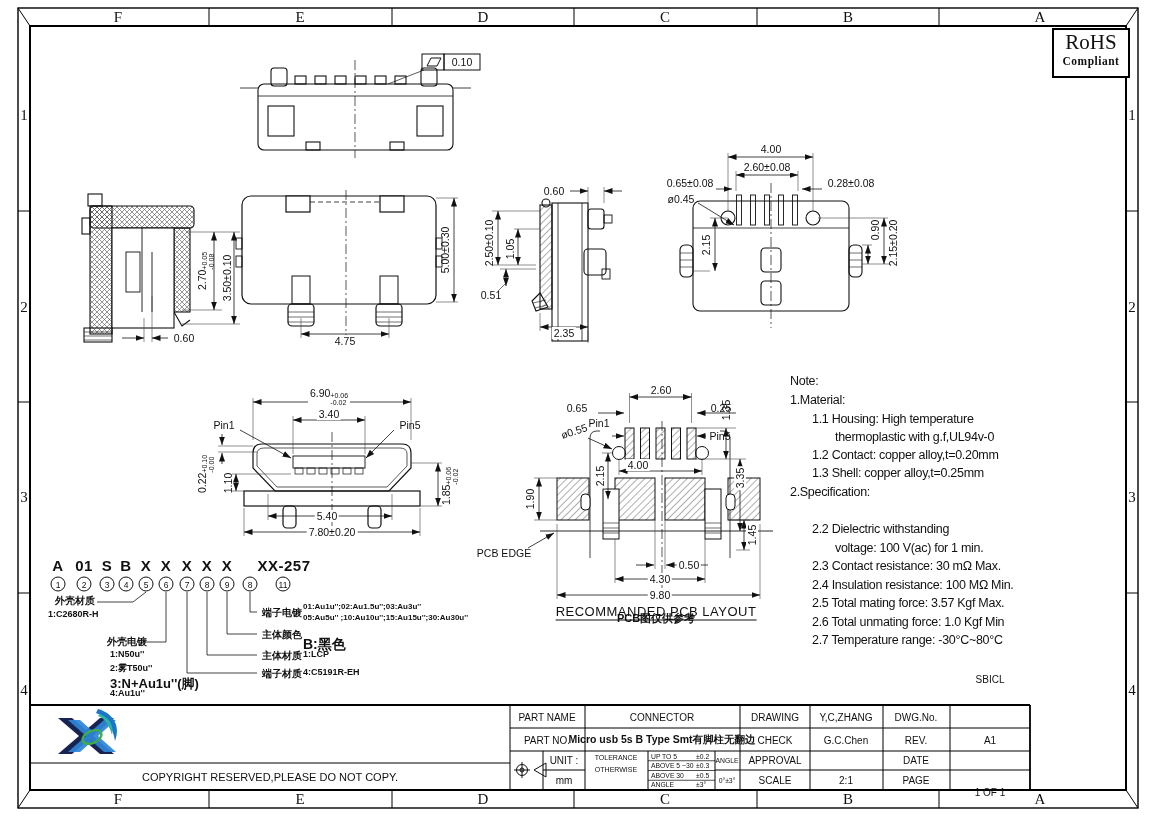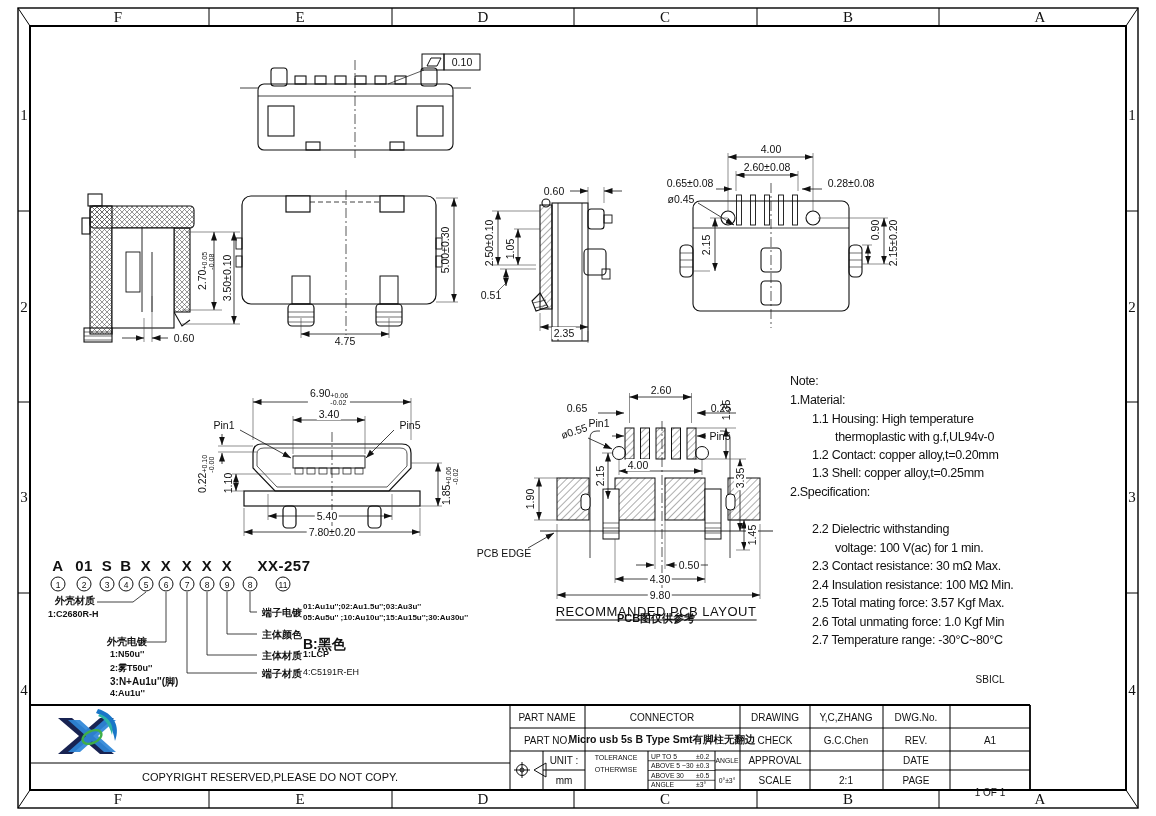--- a/index.html
+++ b/index.html
@@ -78,20 +78,24 @@
 <div class="zone" style="left:1040px;top:799px">A</div>
 <div class="zone" style="left:24px;top:115px">1</div>
 <div class="zone" style="left:24px;top:307px">2</div>
 <div class="zone" style="left:24px;top:497px">3</div>
 <div class="zone" style="left:24px;top:690px">4</div>
 <div class="zone" style="left:1132px;top:115px">1</div>
 <div class="zone" style="left:1132px;top:307px">2</div>
 <div class="zone" style="left:1132px;top:497px">3</div>
 <div class="zone" style="left:1132px;top:690px">4</div>
 
+<div id="rohs">
+  <div class="r1">RoHS</div>
+  <div class="r2">Compliant</div>
+</div>
 
 <div class="view" style="left:238px;top:48px;width:246px;height:112px">
   <svg width="246" height="112">
     <g stroke="#111" fill="none" stroke-width="1.1">
       <rect x="33" y="20" width="16" height="18" rx="3"></rect>
       <rect x="183" y="20" width="16" height="18" rx="3"></rect>
       <rect x="20" y="36" width="195" height="66" rx="6"></rect>
       <path d="M20,48 H215" stroke-width="0.8"></path>
       <rect x="57" y="28" width="11" height="8"></rect>
           <rect x="77" y="28" width="11" height="8"></rect>
@@ -430,31 +434,31 @@
   <div class="circ" style="left:142px;top:28px">7</div>
   <div class="circ" style="left:162px;top:28px">8</div>
   <div class="circ" style="left:182px;top:28px">9</div>
   <div class="circ" style="left:205px;top:28px">8</div>
   <div class="circ" style="left:238px;top:28px">11</div>
   <div class="lt cjk" style="left:10px;top:38px;font-size:10px">外壳材质</div>
   <div class="lt" style="left:3px;top:53px;font-size:9px;font-weight:bold">1:C2680R-H</div>
   <div class="lt cjk" style="left:62px;top:79px;font-size:10px">外壳电镀</div>
   <div class="lt" style="left:65px;top:93px;font-size:9px;font-weight:bold">1:N50u''</div>
   <div class="lt" style="left:65px;top:106px;font-size:9px;font-weight:bold">2:雾T50u''</div>
-  <div class="lt" style="left:65px;top:119px;font-size:10px;font-weight:bold">3:N+Au1u''(脚)</div>
+  <div class="lt" style="left:65px;top:119px;font-size:13px;font-weight:bold">3:N+Au1u''(脚)</div>
   <div class="lt" style="left:65px;top:132px;font-size:9px;font-weight:bold">4:Au1u''</div>
   <div class="lt cjk" style="left:217px;top:50px;font-size:10px">端子电镀</div>
   <div class="lt" style="left:258px;top:46px;font-size:8px;font-weight:bold">01:Au1u'';02:Au1.5u'';03:Au3u''</div>
   <div class="lt" style="left:258px;top:57px;font-size:8px;font-weight:bold">05:Au5u'' ;10:Au10u'';15:Au15u'';30:Au30u''</div>
   <div class="lt cjk" style="left:217px;top:72px;font-size:10px">主体颜色</div>
   <div class="lt cjk" style="left:258px;top:80px;font-size:14px">B:黑色</div>
   <div class="lt cjk" style="left:217px;top:93px;font-size:10px">主体材质</div>
   <div class="lt" style="left:258px;top:93px;font-size:9px;font-weight:bold">1:LCP</div>
   <div class="lt cjk" style="left:217px;top:111px;font-size:10px">端子材质</div>
-  <div class="lt" style="left:258px;top:111px;font-size:9px;font-weight:normal">4:C5191R-EH</div>
+  <div class="lt" style="left:258px;top:111px;font-size:9px;font-weight:bold">4:C5191R-EH</div>
 </div>
 
 <svg style="left:52px;top:708px" width="72" height="52" viewBox="0 0 72 52">
   <g fill="#182352">
     <polygon points="6,10 20,10 62,46 48,46"></polygon>
     <polygon points="48,10 62,10 20,46 6,46"></polygon>
   </g>
   <g fill="#2e86d8" opacity="0.92">
     <polygon points="16,12 28,12 64,44 52,44"></polygon>
     <polygon points="52,12 64,12 28,44 16,44"></polygon>

